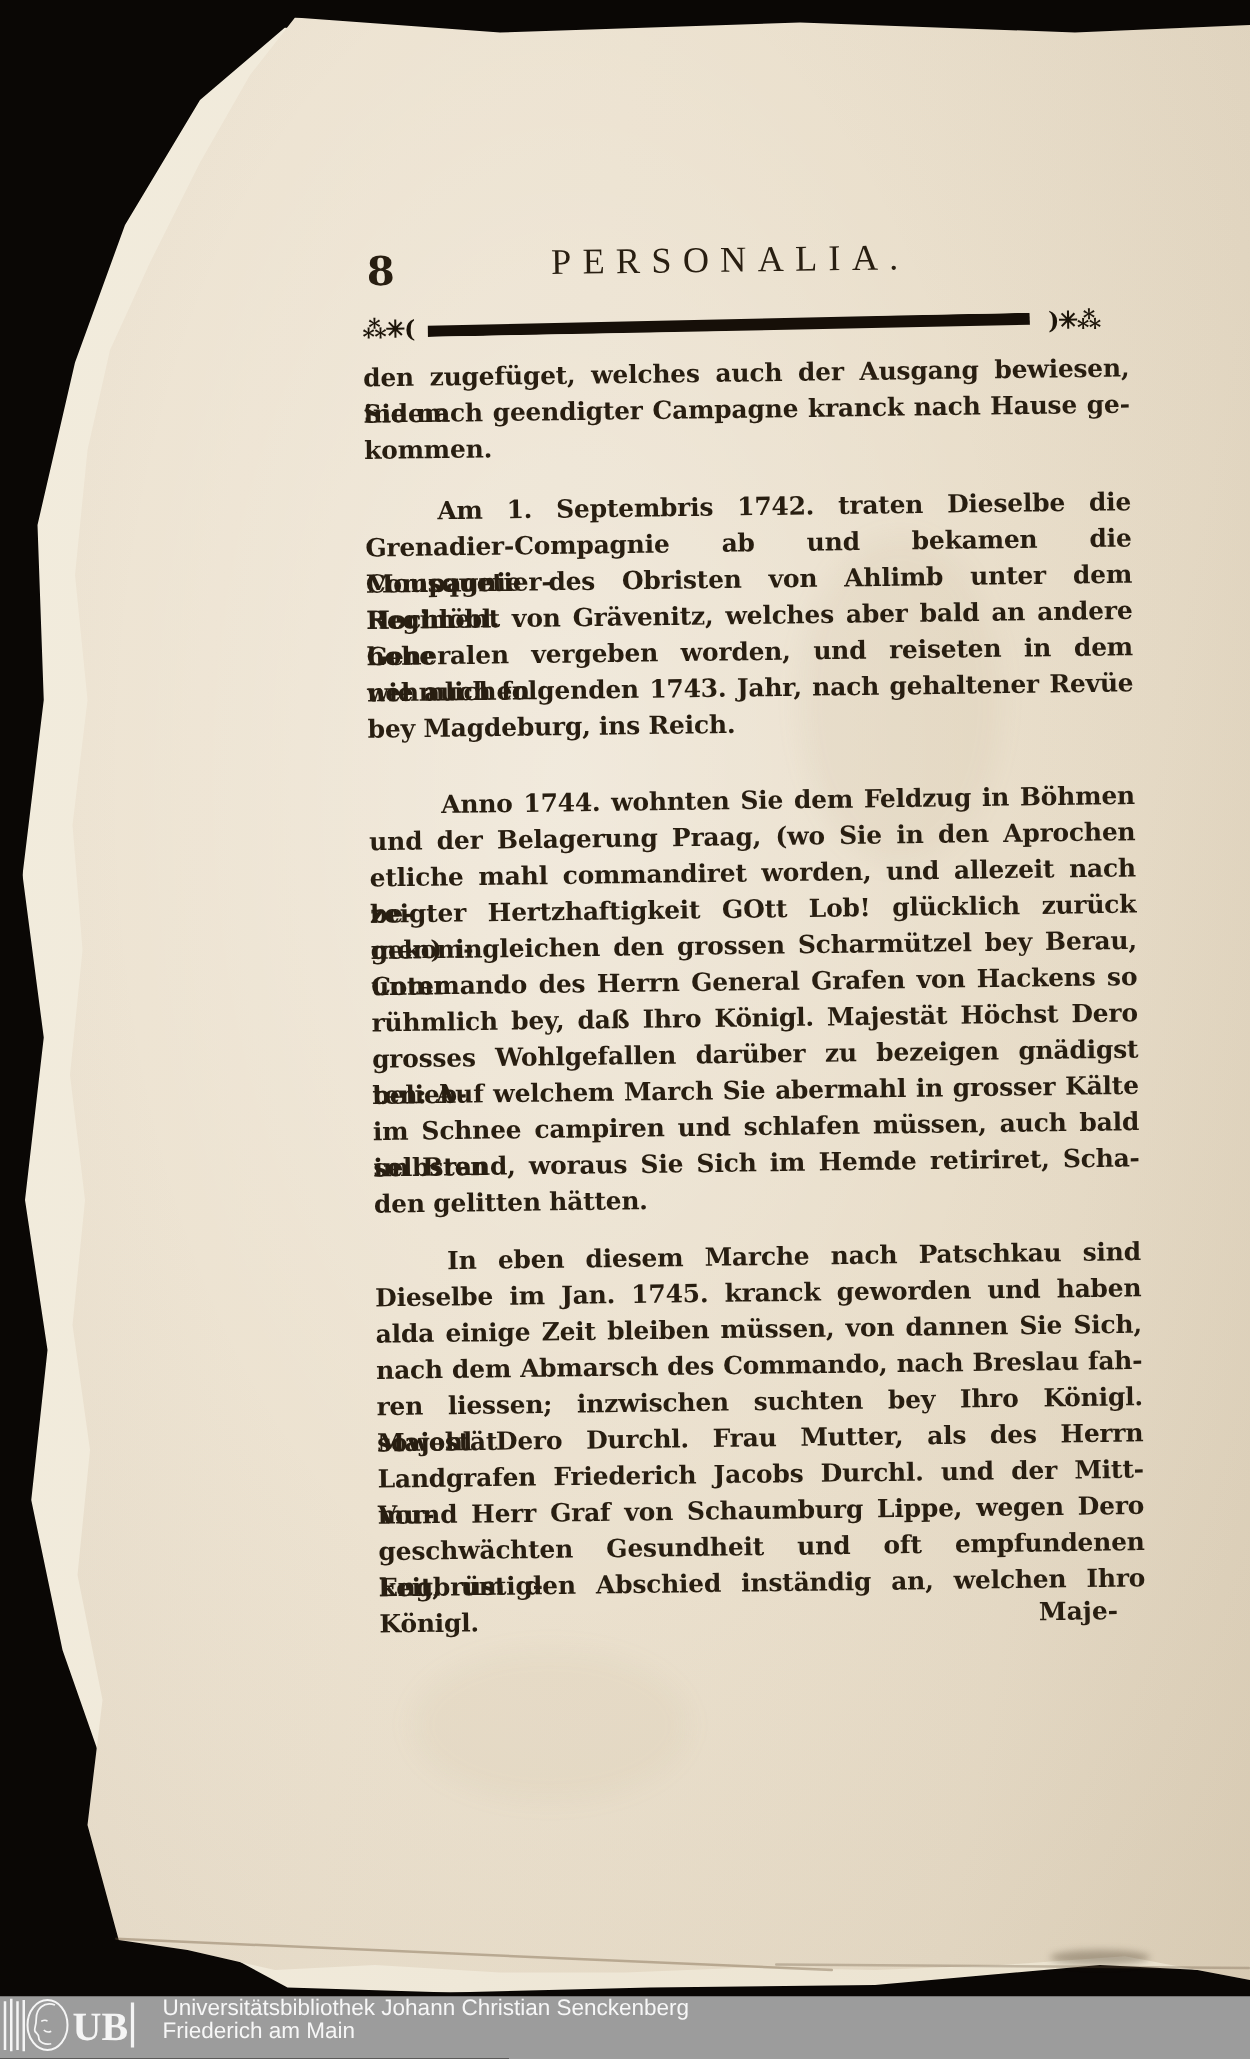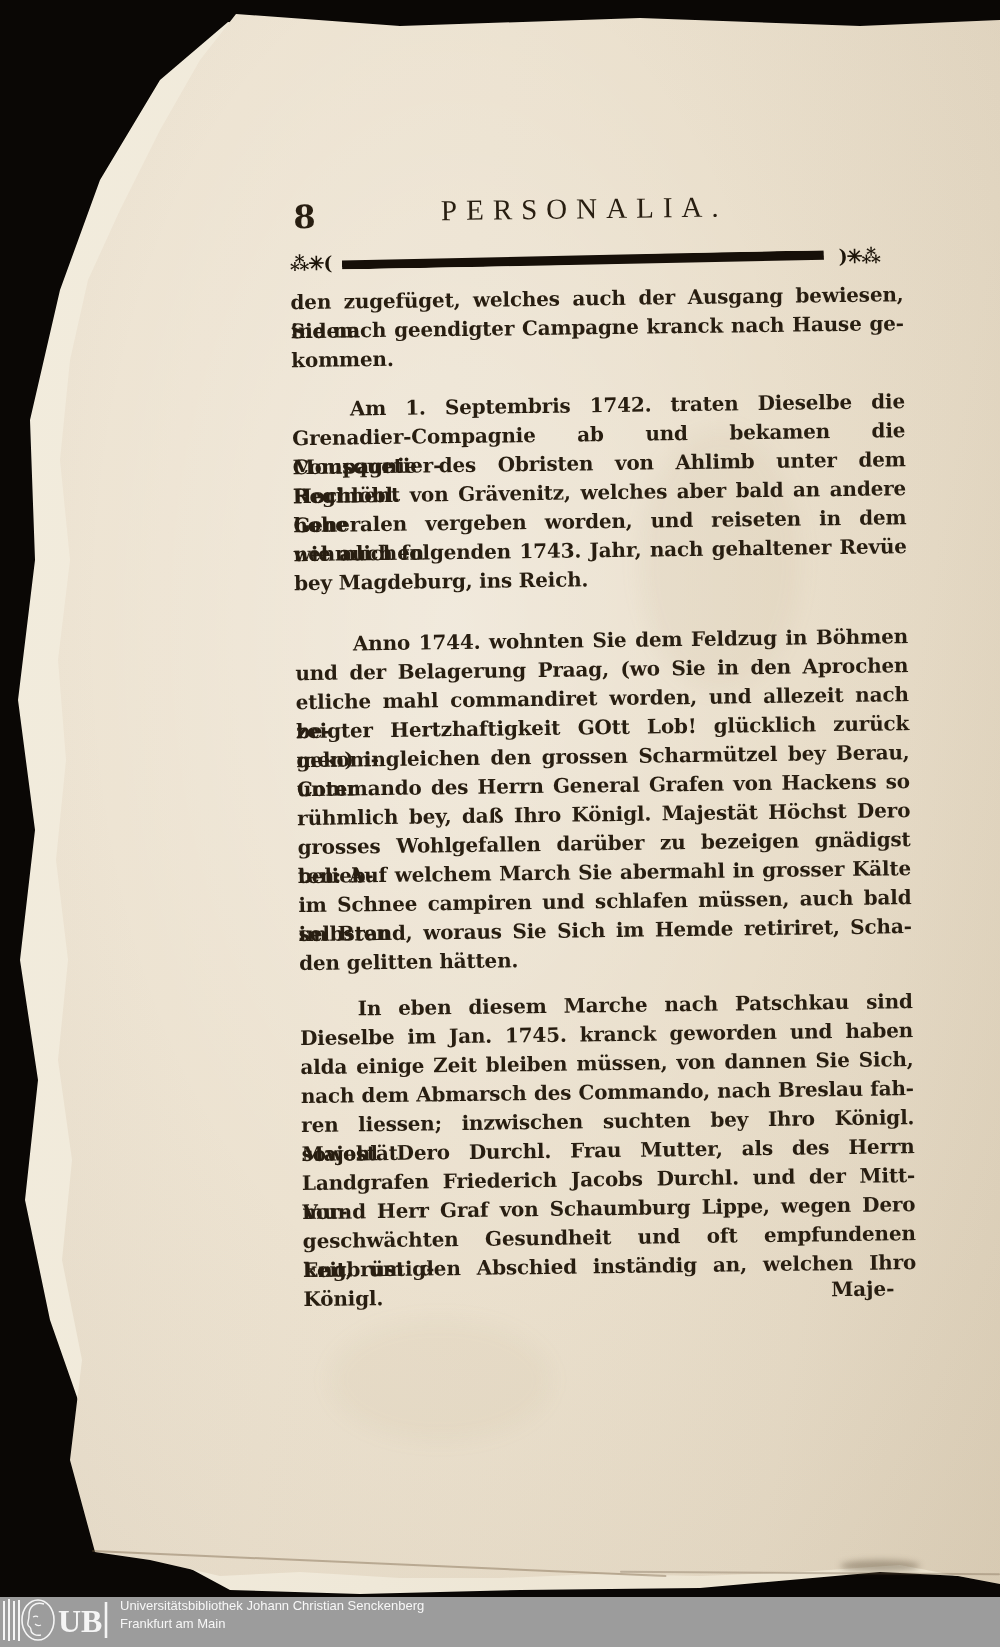--- a/index.html
+++ b/index.html
@@ -50,22 +50,22 @@
   .line{height:29px;line-height:29px;font-size:20px;font-weight:700;white-space:normal;
     text-align:justify;text-align-last:justify;letter-spacing:-0.2px;}
   .line.ind{padding-left:58px;}
   .line.noj{text-align-last:left;}
   .catchword{position:absolute;top:1284px;right:22px;font-size:20px;font-weight:700;}
 
   
   .footer{position:absolute;left:0;top:1597px;width:1000px;height:62px;background:#9c9c9c;
     display:flex;align-items:flex-start;}
   .logo{width:108px;height:46px;margin-left:2px;flex:0 0 auto;}
-  .fttext{margin-left:10px;color:#f7f7f7;font-family:"Liberation Sans",sans-serif;
-    font-size:13px;line-height:18px;font-weight:400;}
+  .fttext{margin-left:20px;color:#f7f7f7;font-family:"Liberation Sans",sans-serif;
+    font-size:18px;line-height:18px;font-weight:400;}
 </style>
 </head>
 <body>
 
 <div class="scene">
 
   <div class="underleaf"></div>
   <div class="paper"></div>
   <div class="crease1"></div>
   <div class="crease2"></div>
@@ -135,17 +135,17 @@
           <path d="M17 3 V44"></path>
       </g>
       <ellipse cx="36" cy="23" rx="16" ry="20" stroke="#f5f5f5" fill="none" stroke-width="1.6"></ellipse>
       <path d="M42 7 c-9 -3 -15 3 -15 11 c0 6 -2 8 -1 10 c1 2 3 2 3 5 c0 4 5 6 10 5" stroke="#f5f5f5" fill="none" stroke-width="1.4"></path>
       <path d="M31 20 c2 -1 4 -1 5 0 M33 27 c2 2 4 2 6 1" stroke="#f5f5f5" fill="none" stroke-width="1.2"></path>
       <text x="56" y="35" font-family="Liberation Serif, serif" font-weight="bold" font-size="32" fill="#f5f5f5">UB</text>
       <path d="M104 5 V41" stroke="#f5f5f5" stroke-width="2.6"></path>
     </svg>
     <div class="fttext">
       <div>Universitätsbibliothek Johann Christian Senckenberg</div>
-      <div>Frankfurt am Main</div>
+      <div>Friederich am Main</div>
     </div>
   </div>
 
 </div>
 
 </body></html>

